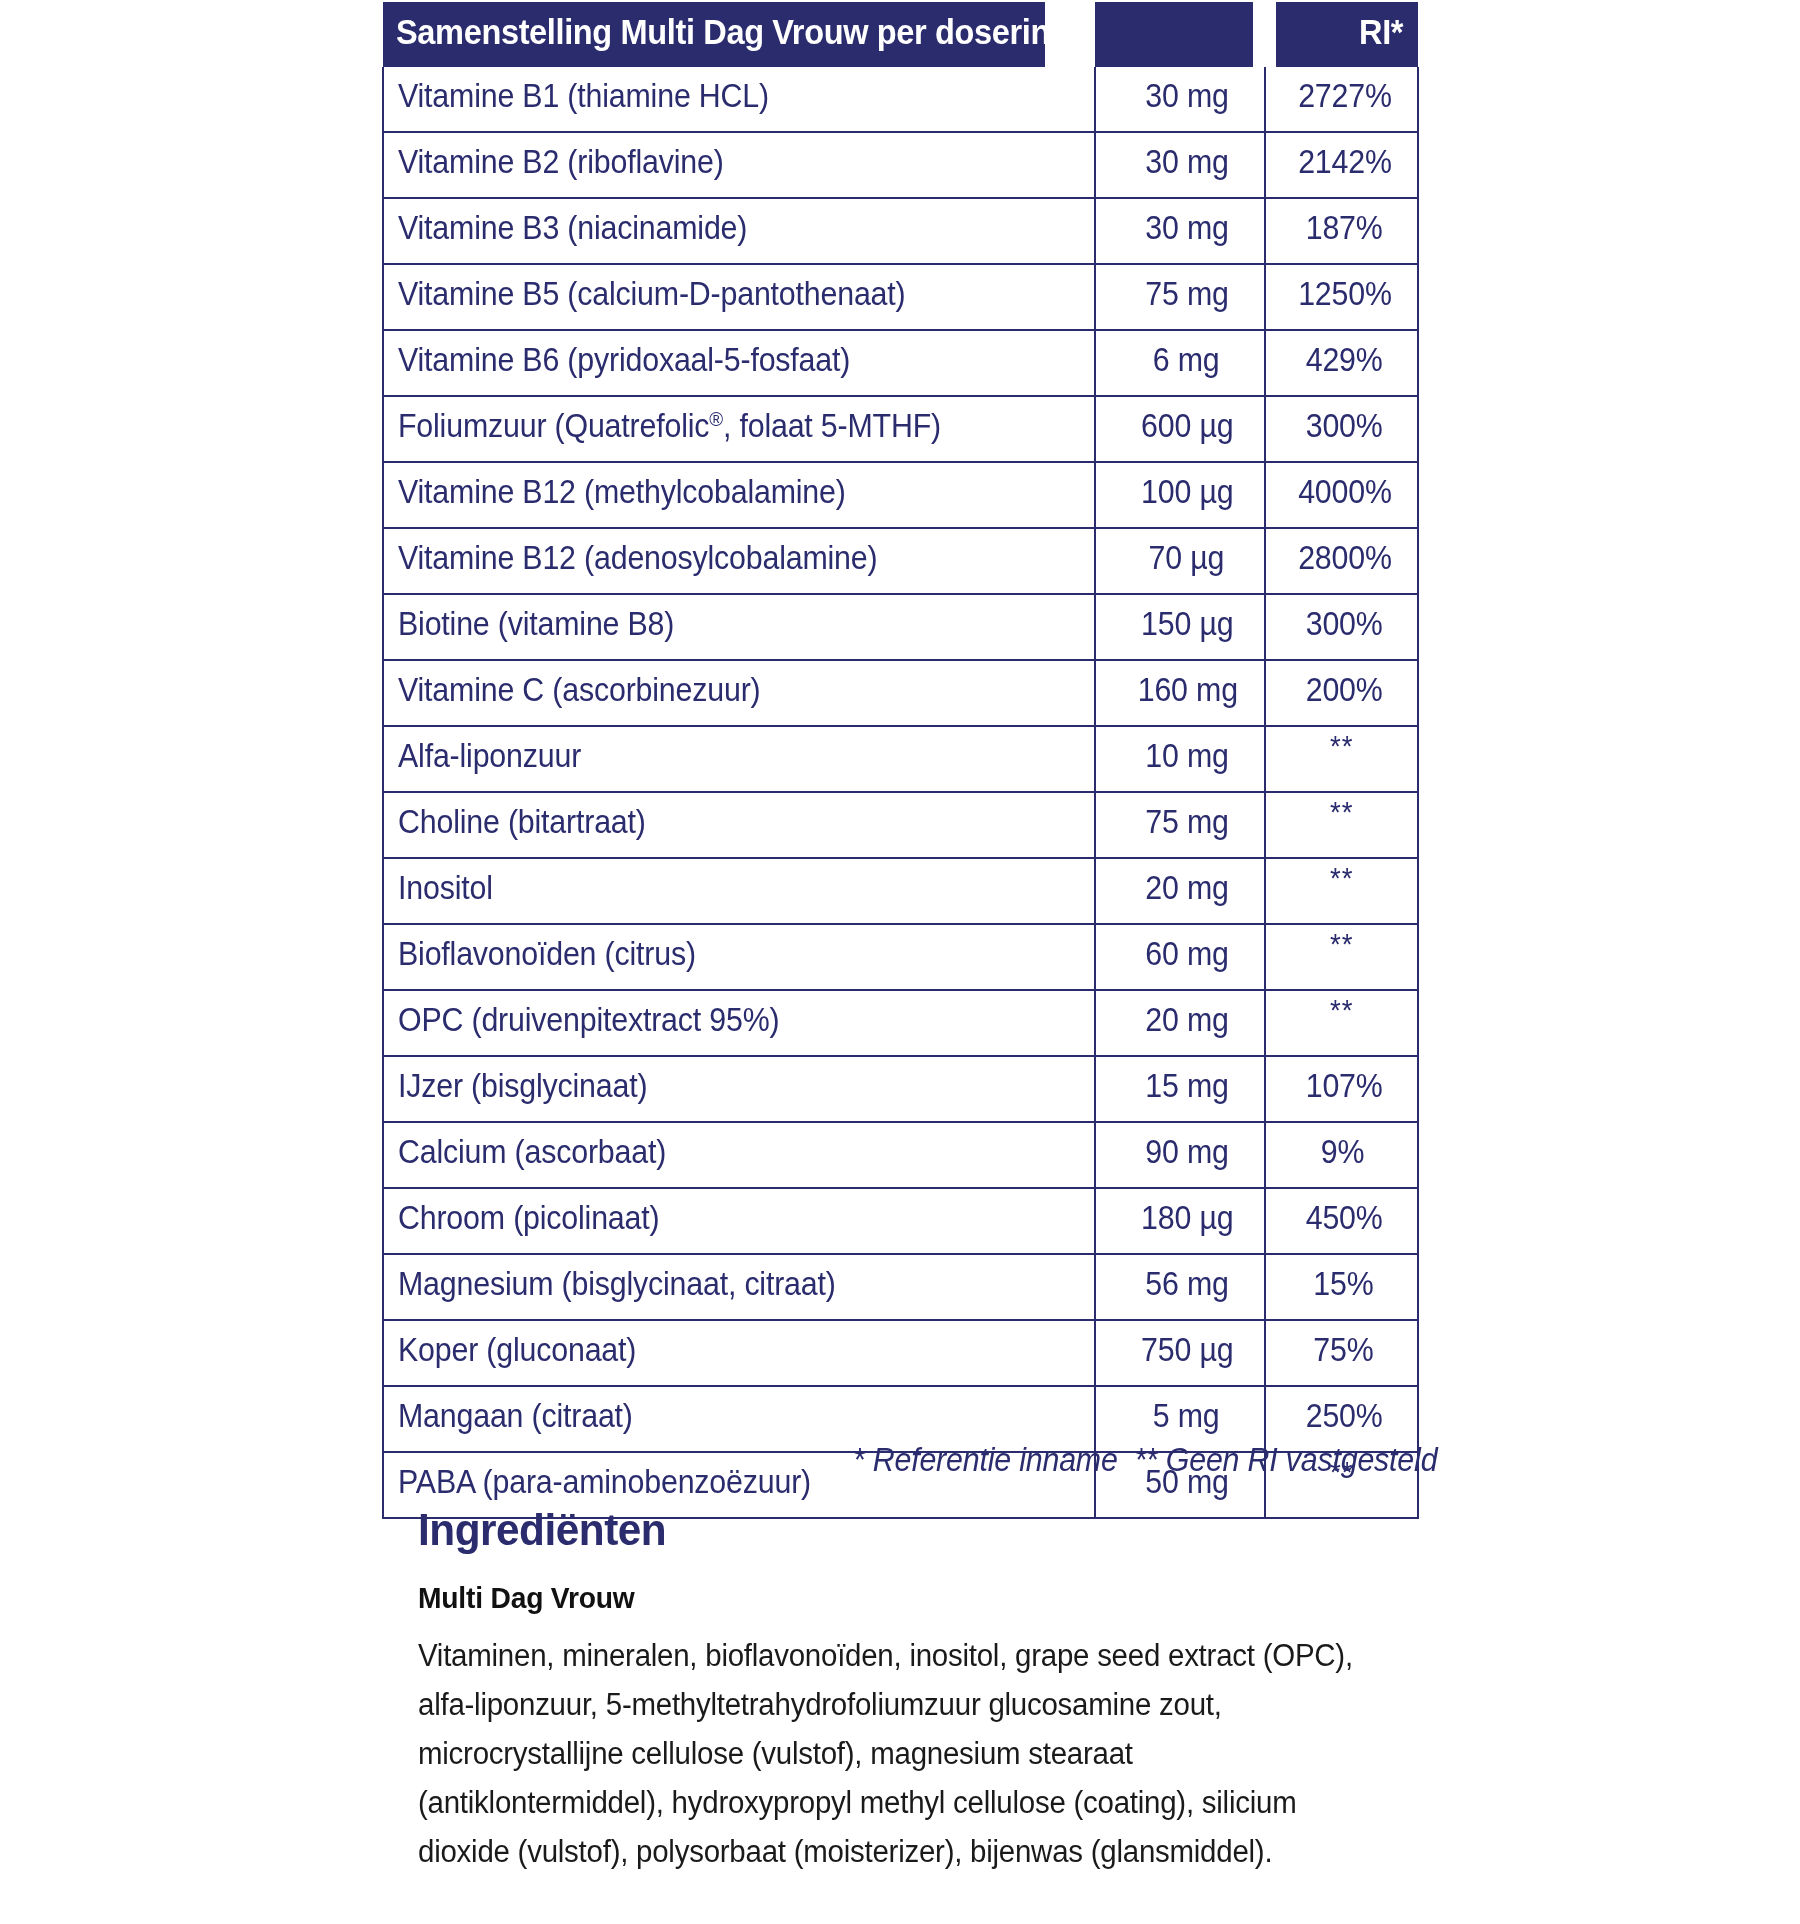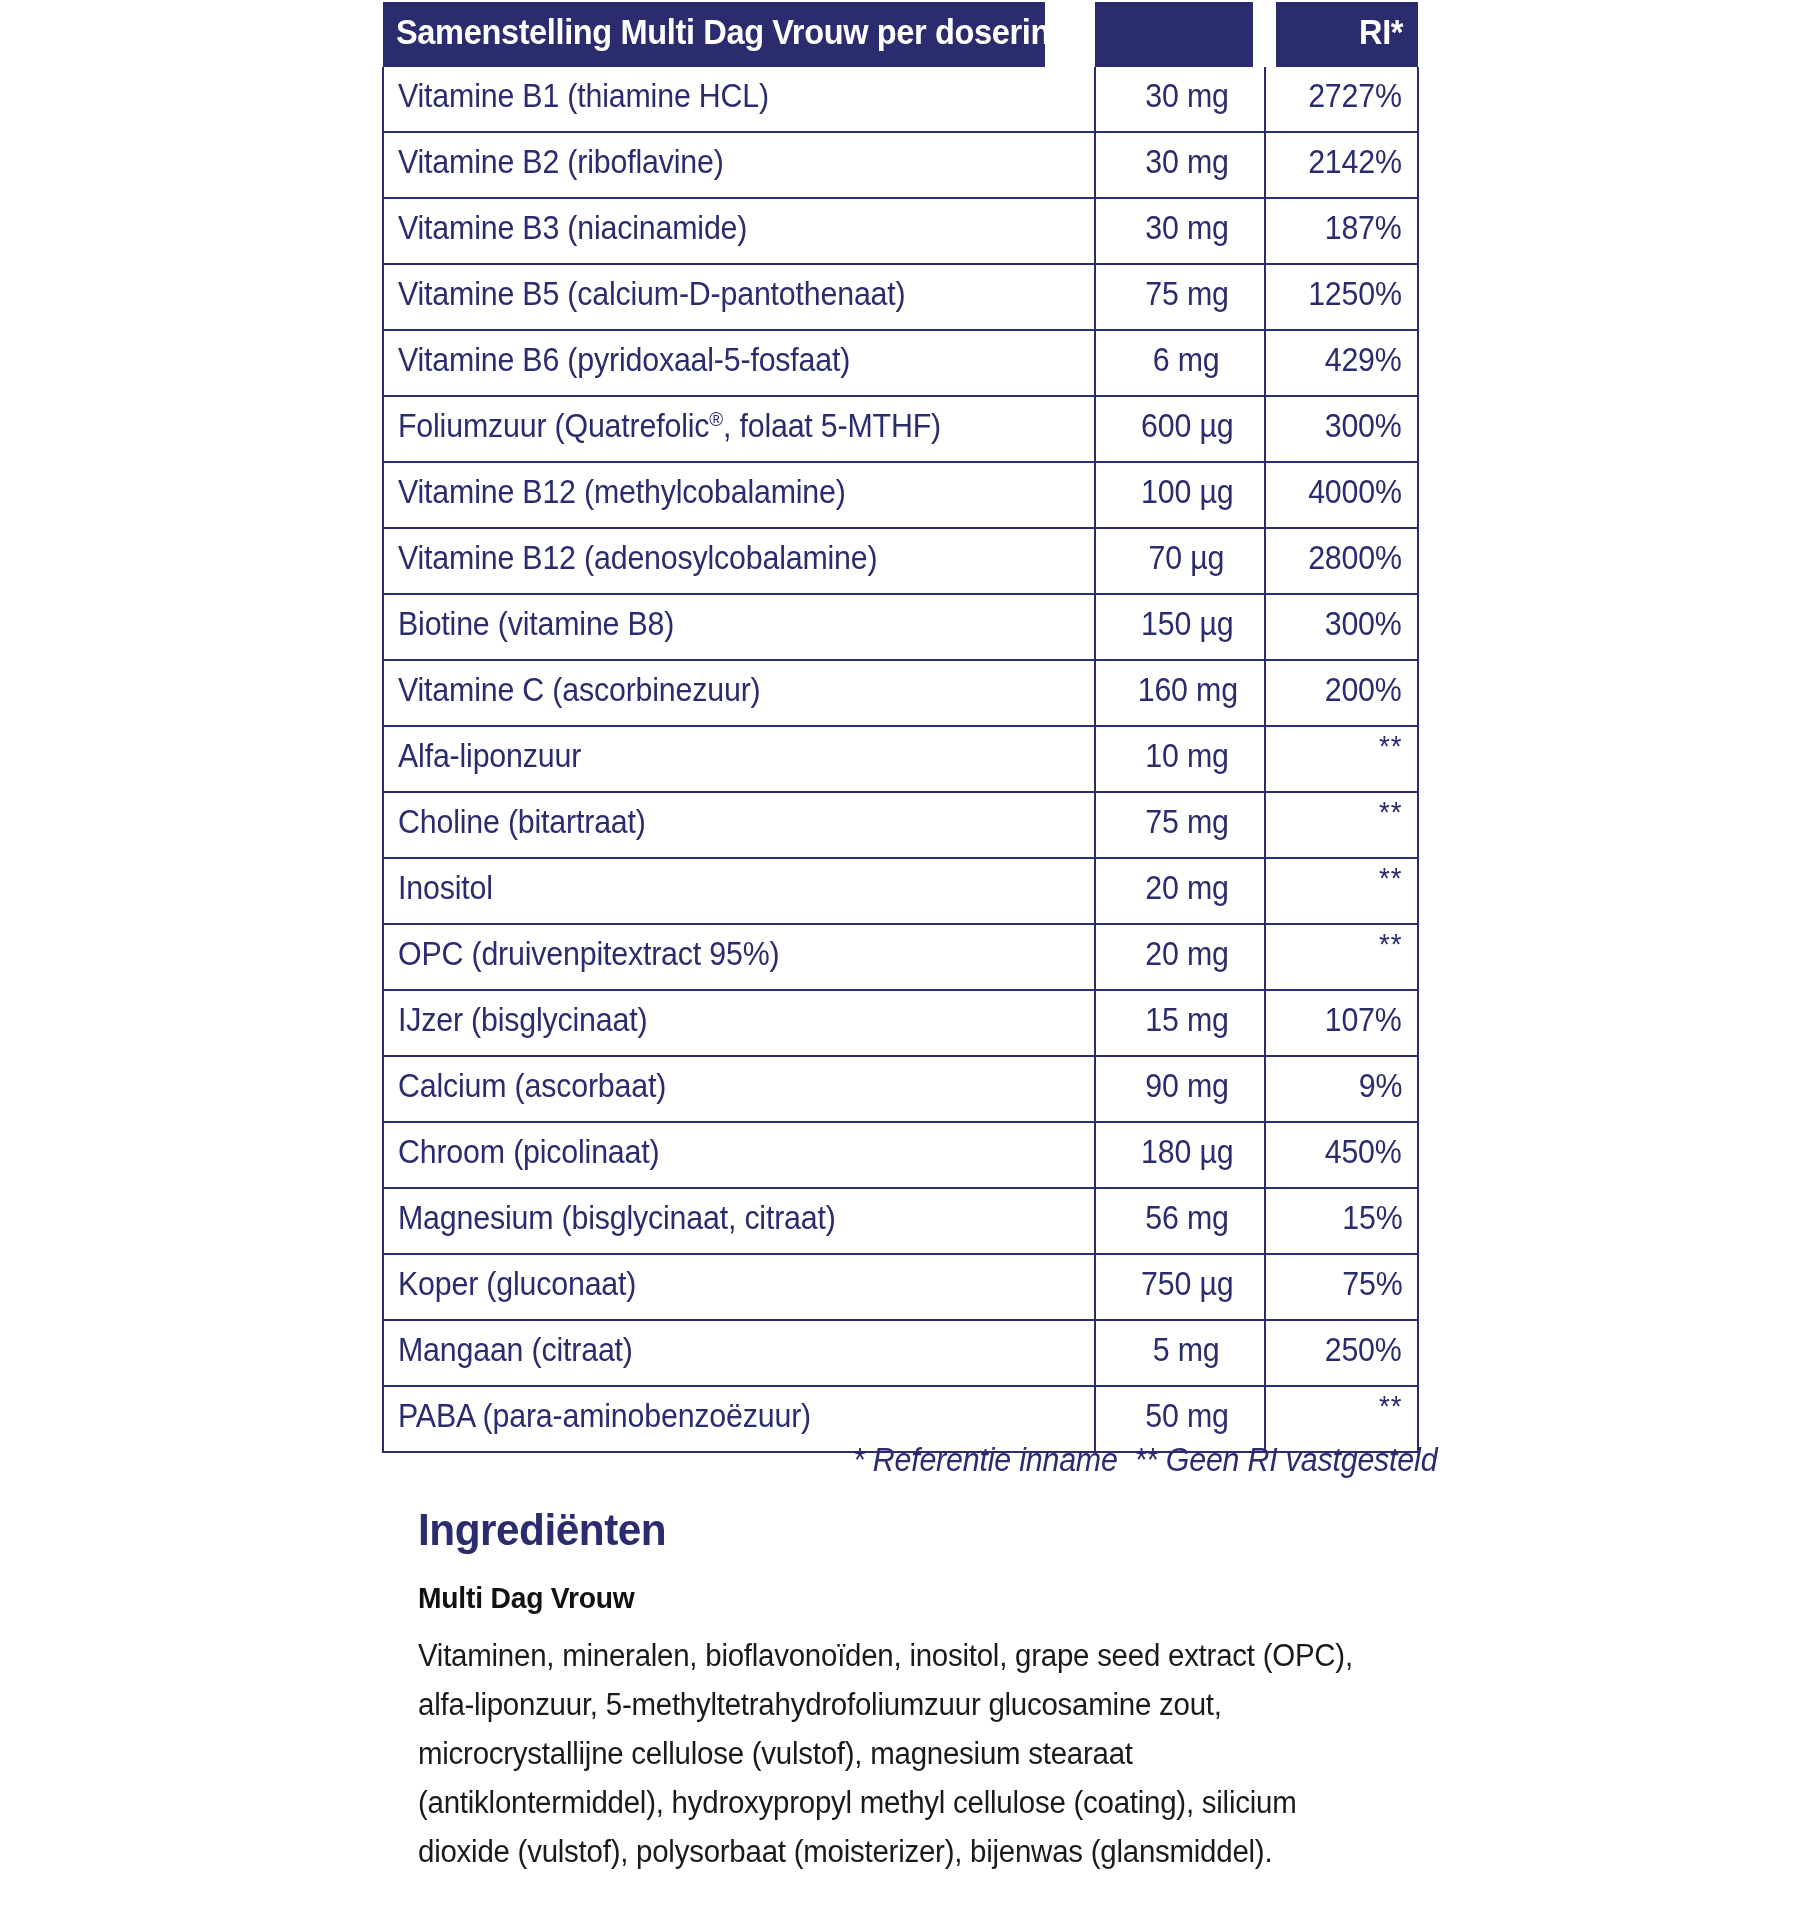--- a/index.html
+++ b/index.html
@@ -76,21 +76,21 @@
   tbody td.name {
     text-align: left;
     border-left: 2px solid #2b2c6e;
     border-radius: 13px;
   }
   tbody td.amt {
     text-align: center;
     padding-right: 8px;
   }
   tbody td.ri {
-    text-align: right;
+    text-align: center;
     padding-right: 15px;
   }
   tbody td.ri.stars {
     vertical-align: top;
     padding-top: 2px;
     font-size: 30px;
     letter-spacing: 1px;
   }
   .name-inner, .amt-inner, .ri-inner {
     display: inline-block;
@@ -238,20 +238,25 @@
             <td class="name"><span class="name-inner">Choline (bitartraat)</span></td>
             <td class="amt"><span class="amt-inner">75 mg</span></td>
             <td class="ri stars"><span class="ri-inner">**</span></td>
           </tr>
           <tr>
             <td class="name"><span class="name-inner">Inositol</span></td>
             <td class="amt"><span class="amt-inner">20 mg</span></td>
             <td class="ri stars"><span class="ri-inner">**</span></td>
           </tr>
           <tr>
+            <td class="name"><span class="name-inner">Bioflavonoïden (citrus)</span></td>
+            <td class="amt"><span class="amt-inner">60 mg</span></td>
+            <td class="ri stars"><span class="ri-inner">**</span></td>
+          </tr>
+          <tr>
             <td class="name"><span class="name-inner">OPC (druivenpitextract 95%)</span></td>
             <td class="amt"><span class="amt-inner">20 mg</span></td>
             <td class="ri stars"><span class="ri-inner">**</span></td>
           </tr>
           <tr>
             <td class="name"><span class="name-inner">IJzer (bisglycinaat)</span></td>
             <td class="amt"><span class="amt-inner">15 mg</span></td>
             <td class="ri"><span class="ri-inner">107%</span></td>
           </tr>
           <tr>

